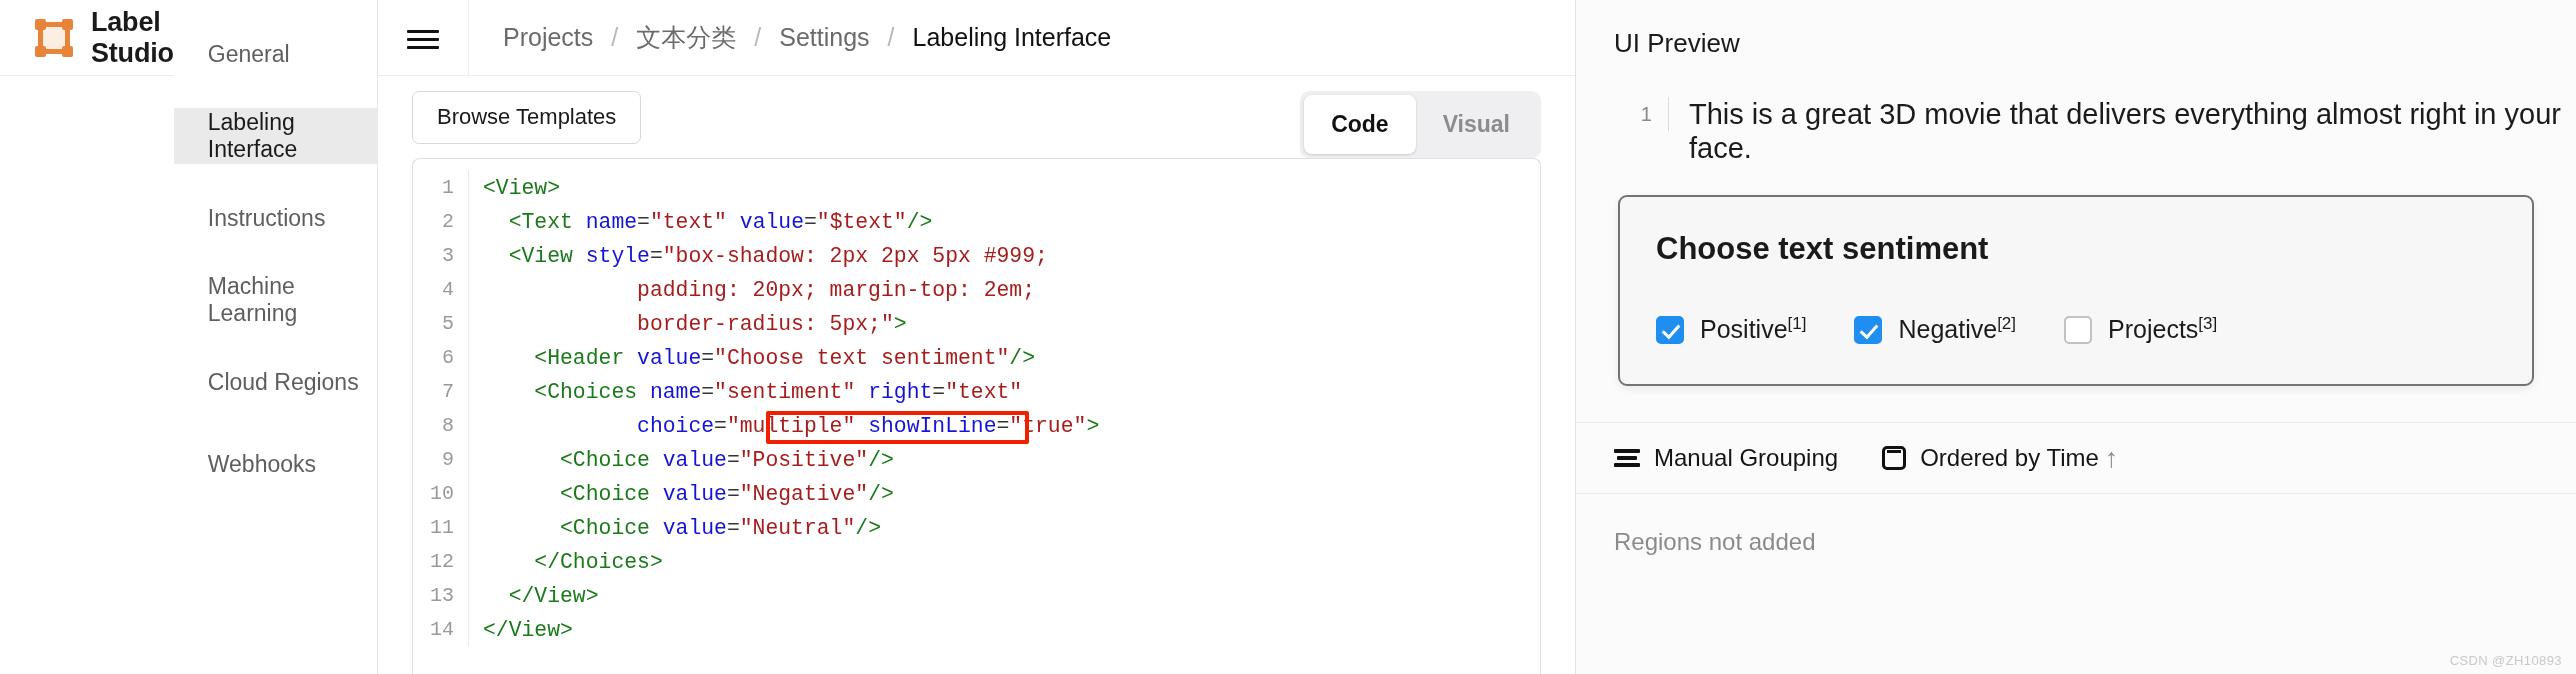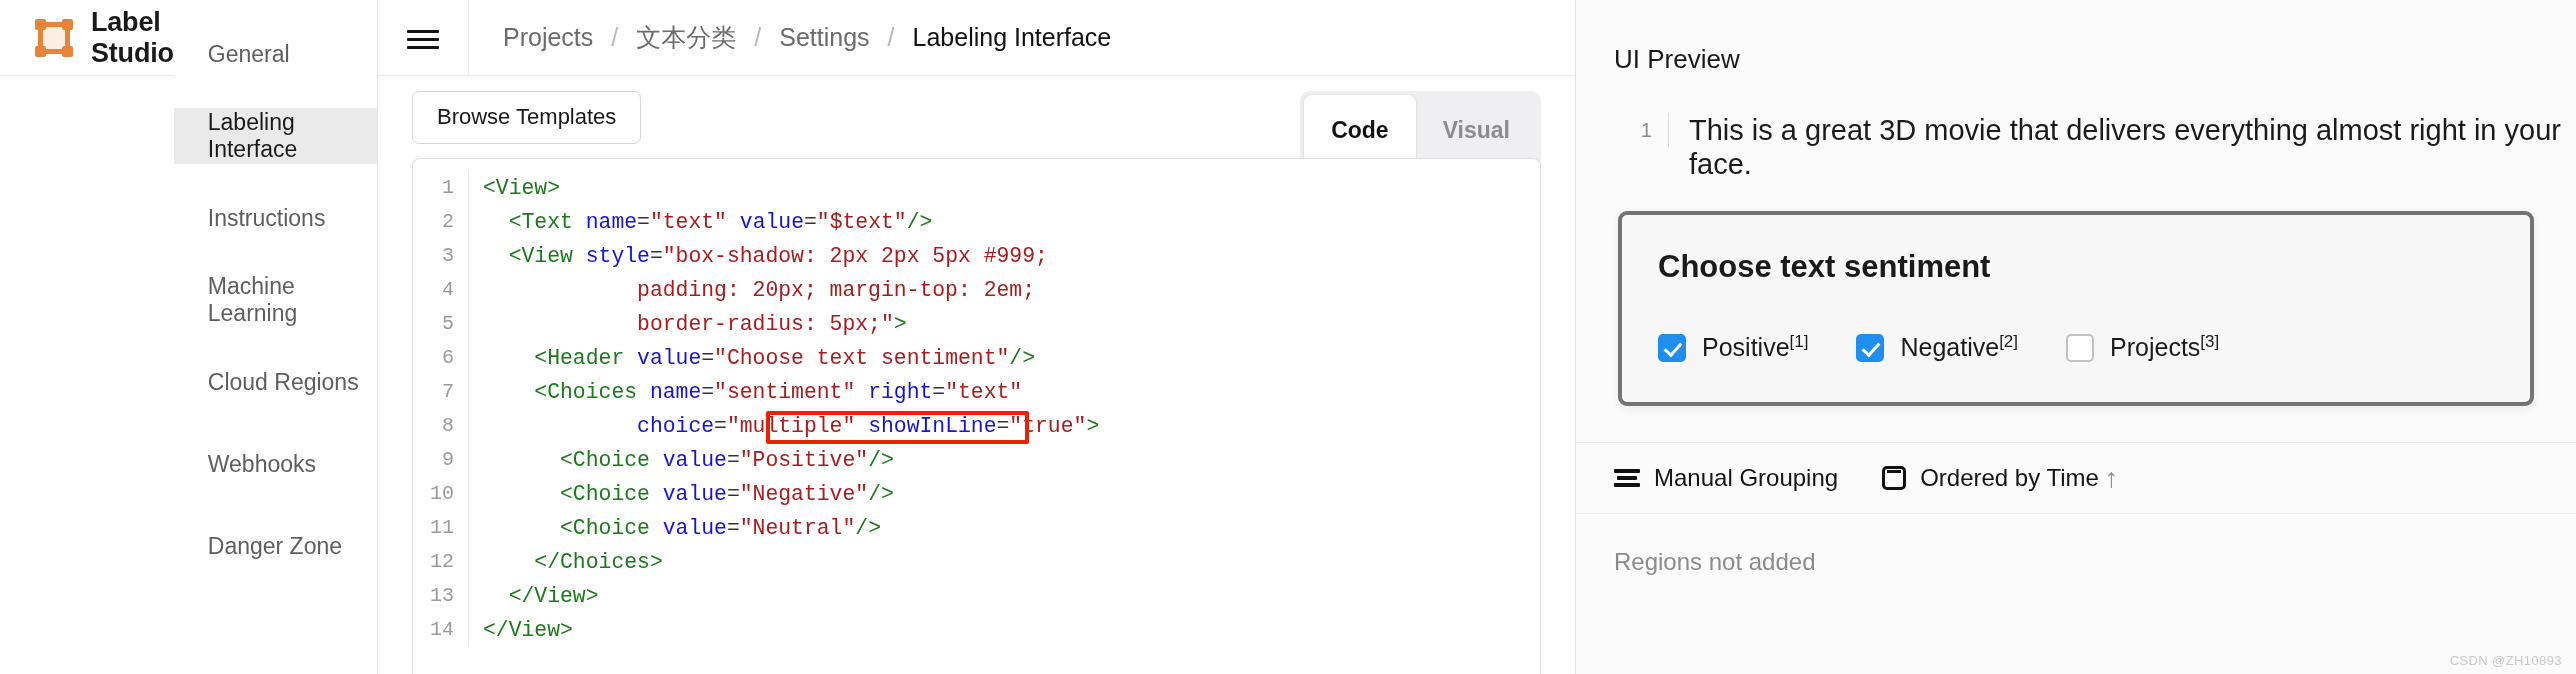--- a/index.html
+++ b/index.html
@@ -101,21 +101,21 @@
     font-family: "Liberation Sans", sans-serif;
   }
   .seg {
     position: absolute; right: 34px; top: 15px;
     background: #efeff1; border-radius: 10px;
     padding: 4px; display: flex; gap: 0px;
     box-shadow: 0 1px 2px rgba(0,0,0,0.06);
   }
   .seg-opt {
     font-size: 23px; font-weight: 700; color: #8b8b90;
-    padding: 22px 27px; border-radius: 8px; cursor: pointer;
+    padding: 16px 27px; border-radius: 8px; cursor: pointer;
   }
   .seg-opt.on { background: #fff; color: #111; box-shadow: 0 1px 3px rgba(0,0,0,0.16); }
 
   .code-wrap {
     flex: 1 1 auto; margin: 0 34px 0 34px;
     border: 1px solid #e0e0e0; border-bottom: none;
     border-radius: 8px 8px 0 0;
     background: #fff; overflow: hidden; position: relative;
   }
   .code-scroll { position: relative; padding: 12px 0 0 0; }
@@ -141,35 +141,35 @@
     border-radius: 2px;
     pointer-events: none;
   }
 
   
   .rightcol {
     flex: 1 1 auto; height: 674px; background: #fbfbfb;
     display: flex; flex-direction: column; position: relative;
   }
   .preview-title {
-    font-size: 26px; color: #1a1a1a; padding: 44px 0 0 38px; font-weight: 400;
+    font-size: 26px; color: #1a1a1a; padding: 28px 0 0 38px; font-weight: 400;
   }
   .task-text {
     display: flex; align-items: flex-start; margin: 38px 0 0 60px;
   }
   .task-num {
     width: 34px; text-align: right; color: #8a8a8a; font-size: 20px;
     padding-right: 16px; border-right: 1px solid #dcdcdc; line-height: 34px;
   }
   .task-body { font-size: 29px; color: #1b1b1b; padding-left: 20px; line-height: 34px; }
 
   .choice-card {
     margin: 30px 42px 0 42px;
     background: #f7f7f7;
-    border: 4px solid #737373;
+    border: 2px solid #737373;
     border-radius: 9px;
     box-shadow: 0 3px 10px rgba(0,0,0,0.07);
     padding: 34px 36px 40px 36px;
   }
   .choice-head { font-size: 31px; font-weight: 700; color: #1a1a1a; }
   .choice-row { display: flex; align-items: flex-start; margin-top: 42px; gap: 0; }
   .choice-item { display: flex; align-items: flex-end; margin-right: 48px; }
   .cbx {
     width: 28px; height: 28px; border-radius: 5px; border: 2px solid #c2c2c2;
     background: #fff; flex: 0 0 28px; margin-top: 3px; position: relative; cursor: pointer;
@@ -244,23 +244,20 @@
         </div>
         <div class="nav-item">
           <span>Machine Learning</span>
         </div>
         <div class="nav-item">
           <span>Cloud Regions</span>
         </div>
         <div class="nav-item">
           <span>Webhooks</span>
         </div>
-        <div class="nav-item">
-          <span>Danger Zone</span>
-        </div>
       </div>
   </div>
 
   <div class="midcol">
 
     <div class="topbar">
       <div class="burger">
         <b></b>
           <b></b>
           <b></b>

